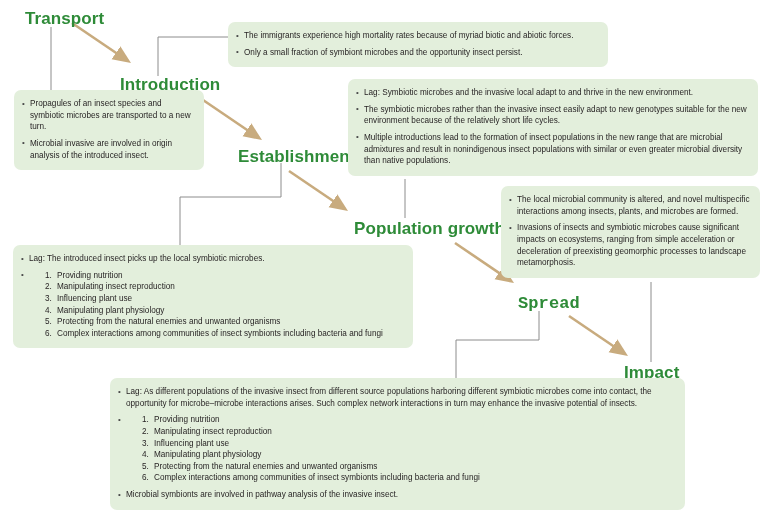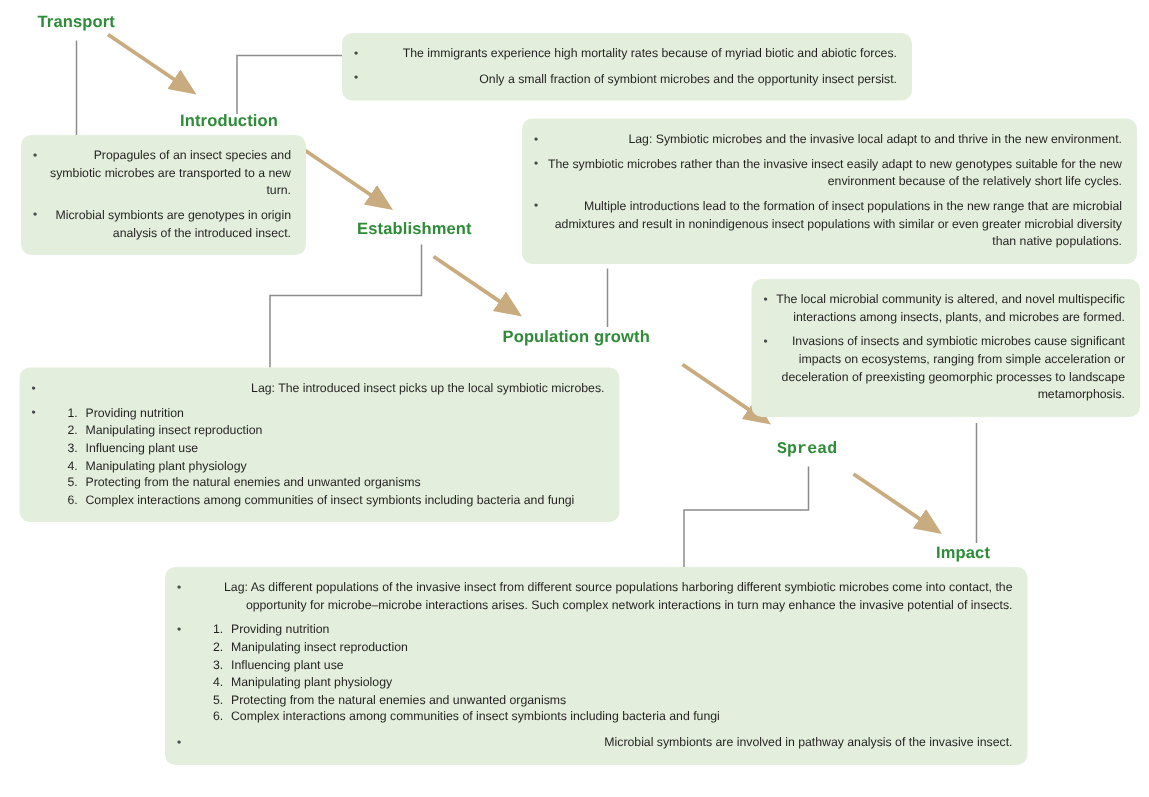--- a/index.html
+++ b/index.html
@@ -22,21 +22,21 @@
   svg.lines {
     position: absolute;
     left: 0; top: 0;
     width: 766px; height: 531px;
     pointer-events: none;
   }
   .stage-label {
     position: absolute;
     font-weight: bold;
     color: #2e8b38;
-    font-size: 11px;
+    font-size: 17px;
     letter-spacing: 0.1px;
     white-space: nowrap;
   }
   .box {
     position: absolute;
     background: #e3efdc;
     border-radius: 7px;
     padding: 8px 10px 9px 8px;
     font-size: 8.2px;
     line-height: 1.42;
@@ -68,21 +68,21 @@
     position: relative;
     counter-increment: numlist;
     padding-left: 12px;
     margin: 0;
   }
   .box ol > li:before {
     content: counter(numlist) ".";
     position: absolute;
     left: 0; top: 0;
   }
-  .li-text { display: block; text-align: right; }
+  .li-text { display: block; }
 </style>
 </head>
 <body>
 
 <div id="canvas">
 
   <svg class="lines" viewBox="0 0 766 531">
     <defs>
       <marker id="arrowhead" markerWidth="7" markerHeight="7" refX="5.6" refY="3" orient="auto">
         <polygon points="0,0 7,3 0,6" fill="#c8ab7e"></polygon>
@@ -107,21 +107,21 @@
     <line x1="455" y1="243" x2="511" y2="281" stroke="#c8ab7e" stroke-width="2.6" marker-end="url(#arrowhead)"></line>
     <line x1="569" y1="316" x2="625" y2="354" stroke="#c8ab7e" stroke-width="2.6" marker-end="url(#arrowhead)"></line>
   </svg>
 
   <div class="stage-label" style="left:25px; top:9px;">Transport</div>
 
   <div class="stage-label" style="left:120px; top:75px;">Introduction</div>
 
   <div class="stage-label" style="left:238px; top:147px;text-align:right;">Establishment</div>
 
-  <div class="stage-label" style="left:335px; top:219px;">Population growth</div>
+  <div class="stage-label" style="left:354px; top:219px;">Population growth</div>
 
   <div class="stage-label" style="left:518px; top:294px;font-family:Liberation Mono, monospace;">Spread</div>
 
   <div class="stage-label" style="left:624px; top:363px;">Impact</div>
 
   <div class="box" style="left:228px; top:22px; width:380px;">
     <ul>
       <li>
         <span class="bullet">•</span>
         <span class="li-text">The immigrants experience high mortality rates because of myriad biotic and abiotic forces.</span>
@@ -134,21 +134,21 @@
   </div>
 
   <div class="box" style="left:14px; top:90px; width:190px;">
     <ul>
       <li>
         <span class="bullet">•</span>
         <span class="li-text">Propagules of an insect species and symbiotic microbes are transported to a new turn.</span>
       </li>
       <li>
         <span class="bullet">•</span>
-        <span class="li-text">Microbial symbionts are genotypes in origin analysis of the introduced insect.</span>
+        <span class="li-text">Microbial invasive are involved in origin analysis of the introduced insect.</span>
       </li>
     </ul>
   </div>
 
   <div class="box" style="left:348px; top:79px; width:410px;">
     <ul>
       <li>
         <span class="bullet">•</span>
         <span class="li-text">Lag: Symbiotic microbes and the invasive local adapt to and thrive in the new environment.</span>
       </li>

